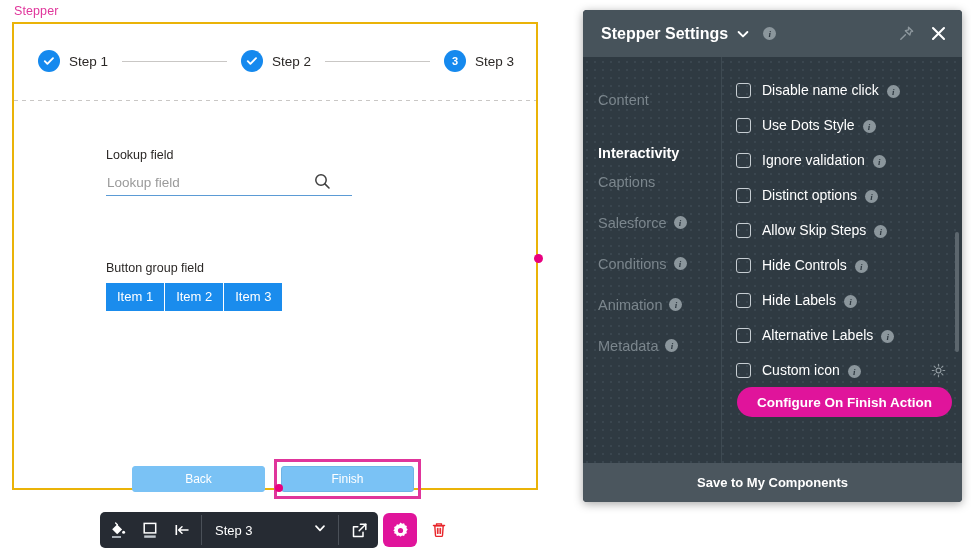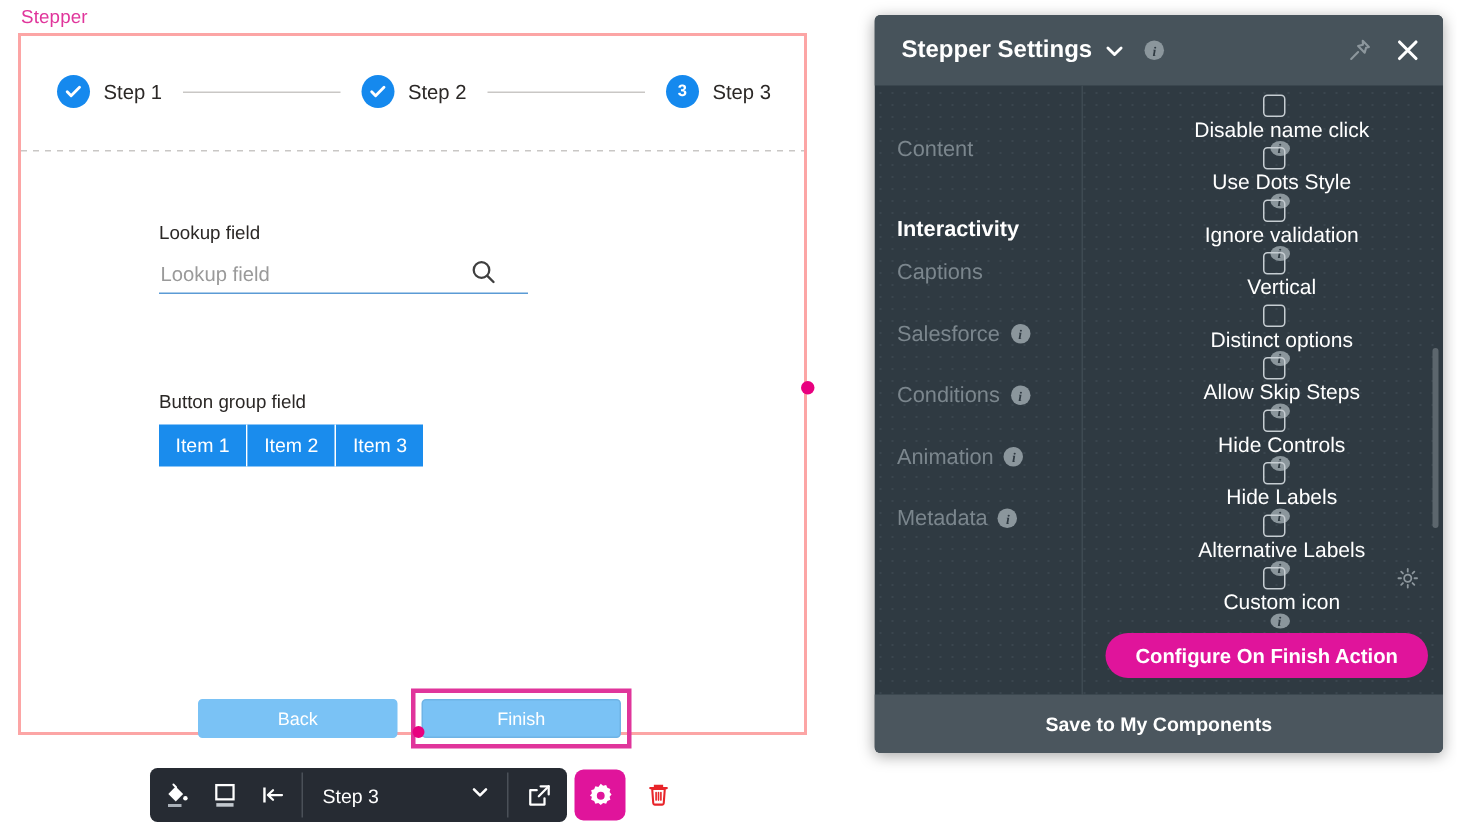--- a/index.html
+++ b/index.html
@@ -15,21 +15,21 @@
   #canvas-area { position: absolute; left: 0; top: 0; width: 560px; height: 554px; padding-left: 40px; }
 
   #component-label {
     position: absolute; left: 14px; top: 4px;
     font-size: 12.5px; color: #e0359b; letter-spacing: .1px;
   }
 
   #stepper-frame {
     position: absolute; left: 12px; top: 22px;
     width: 526px; height: 468px;
-    border: 2px solid #fca5a5;
+    border: 2px solid #eab308;
     background: #ffffff;
   }
   #resize-handle-right {
     position: absolute; left: 534px; top: 254px;
     width: 9px; height: 9px; border-radius: 50%;
     background: #e8007f;
   }
   #resize-handle-bottomleft {
     position: absolute; left: 275px; top: 484px;
     width: 8px; height: 8px; border-radius: 50%;
@@ -171,21 +171,21 @@
   }
   .panel-tab {
     display: flex; align-items: center; gap: 7px;
     padding: 0 0 0 15px; height: 41px;
     font-size: 14.5px; color: #7b868d; cursor: pointer;
   }
   .panel-tab.active { color: #ffffff; font-weight: bold; align-items: flex-end; }
 
   #panel-options { flex: 1; position: relative; padding: 6px 0 0 14px; }
   .option-row {
-    display: flex; align-items: center; height: 35px; flex-direction: column;
+    display: flex; align-items: flex-end; height: 35px;
   }
   .opt-checkbox {
     width: 15px; height: 15px; flex: 0 0 15px;
     border: 1.6px solid #c6cdd2; border-radius: 3px;
     background: transparent; cursor: pointer;
   }
   .opt-label { margin-left: 11px; font-size: 14px; color: #ffffff; white-space: nowrap; }
   .opt-info { margin-left: 8px; }
   #custom-icon-gear { position: absolute; right: 16px; color: #8d979d; cursor: pointer; display: flex; }
   #configure-finish-button {
@@ -420,24 +420,20 @@
           <span class="opt-label">Use Dots Style</span>
           <span class="info-icon opt-info">i</span>
         </div>
 
         <div class="option-row">
           <span class="opt-checkbox"></span>
           <span class="opt-label">Ignore validation</span>
           <span class="info-icon opt-info">i</span>
         </div>
 
-        <div class="option-row">
-          <span class="opt-checkbox"></span>
-          <span class="opt-label">Vertical</span>
-        </div>
 
         <div class="option-row">
           <span class="opt-checkbox"></span>
           <span class="opt-label">Distinct options</span>
           <span class="info-icon opt-info">i</span>
         </div>
 
         <div class="option-row">
           <span class="opt-checkbox"></span>
           <span class="opt-label">Allow Skip Steps</span>

